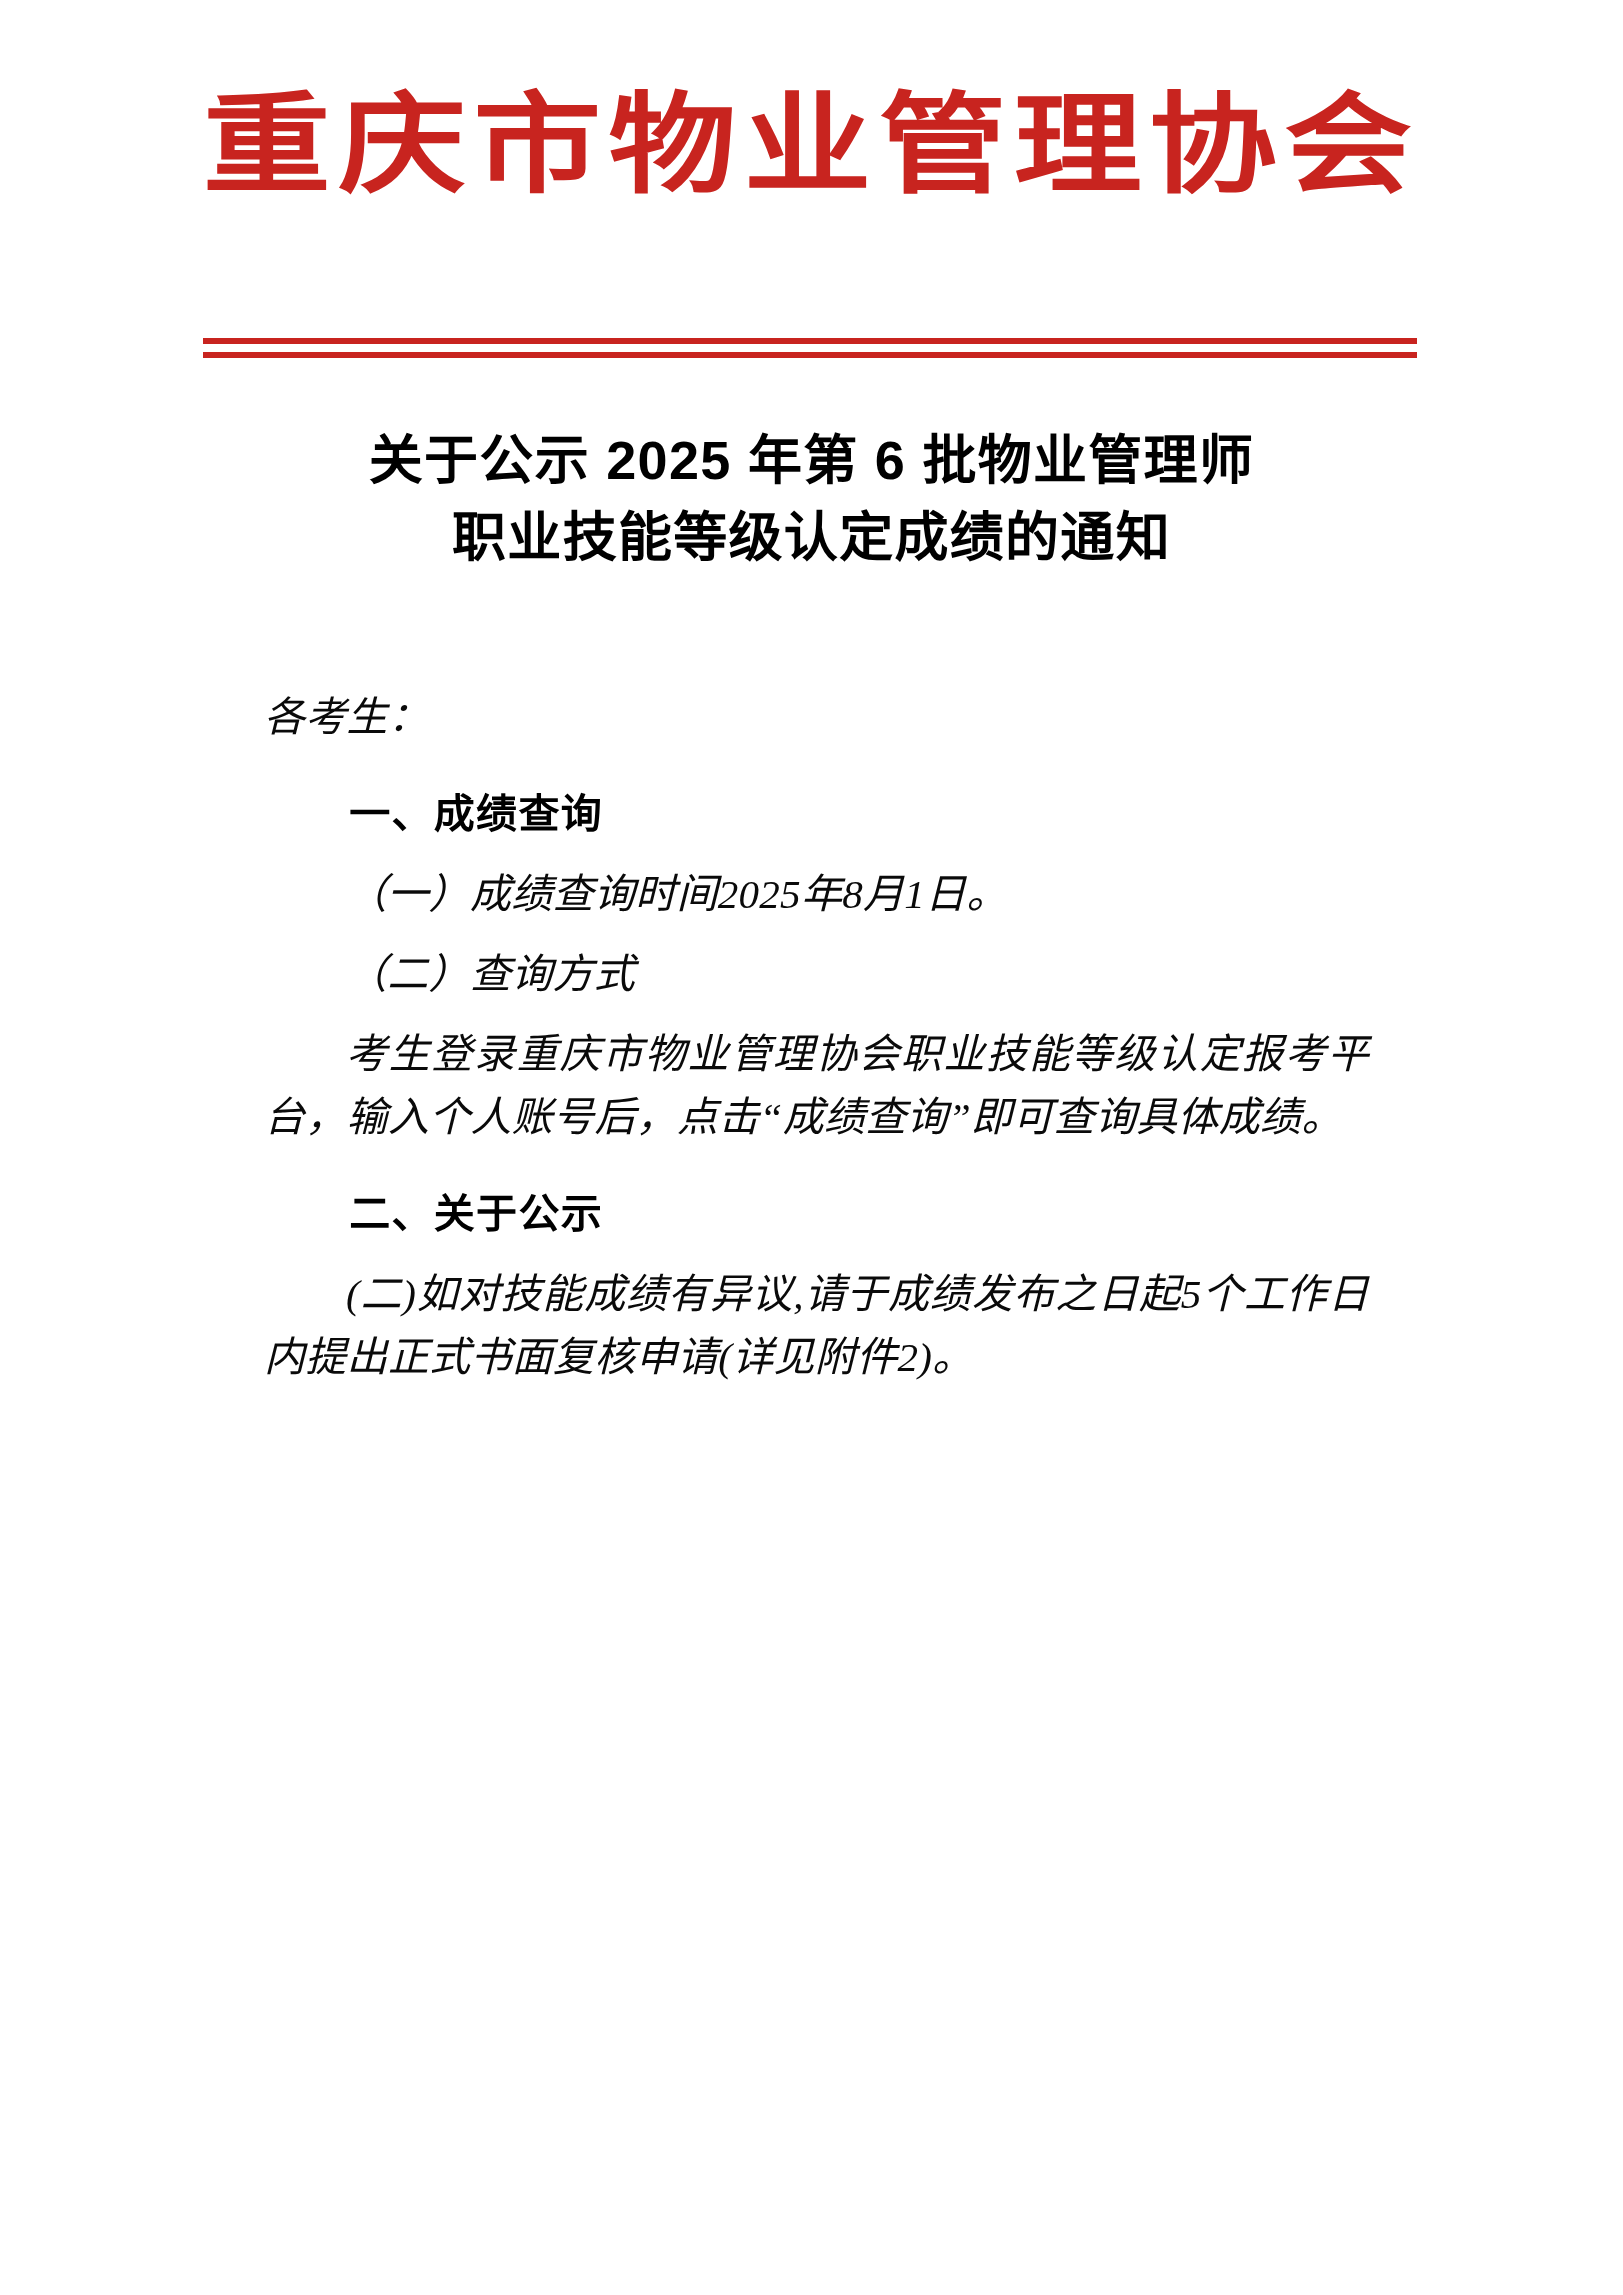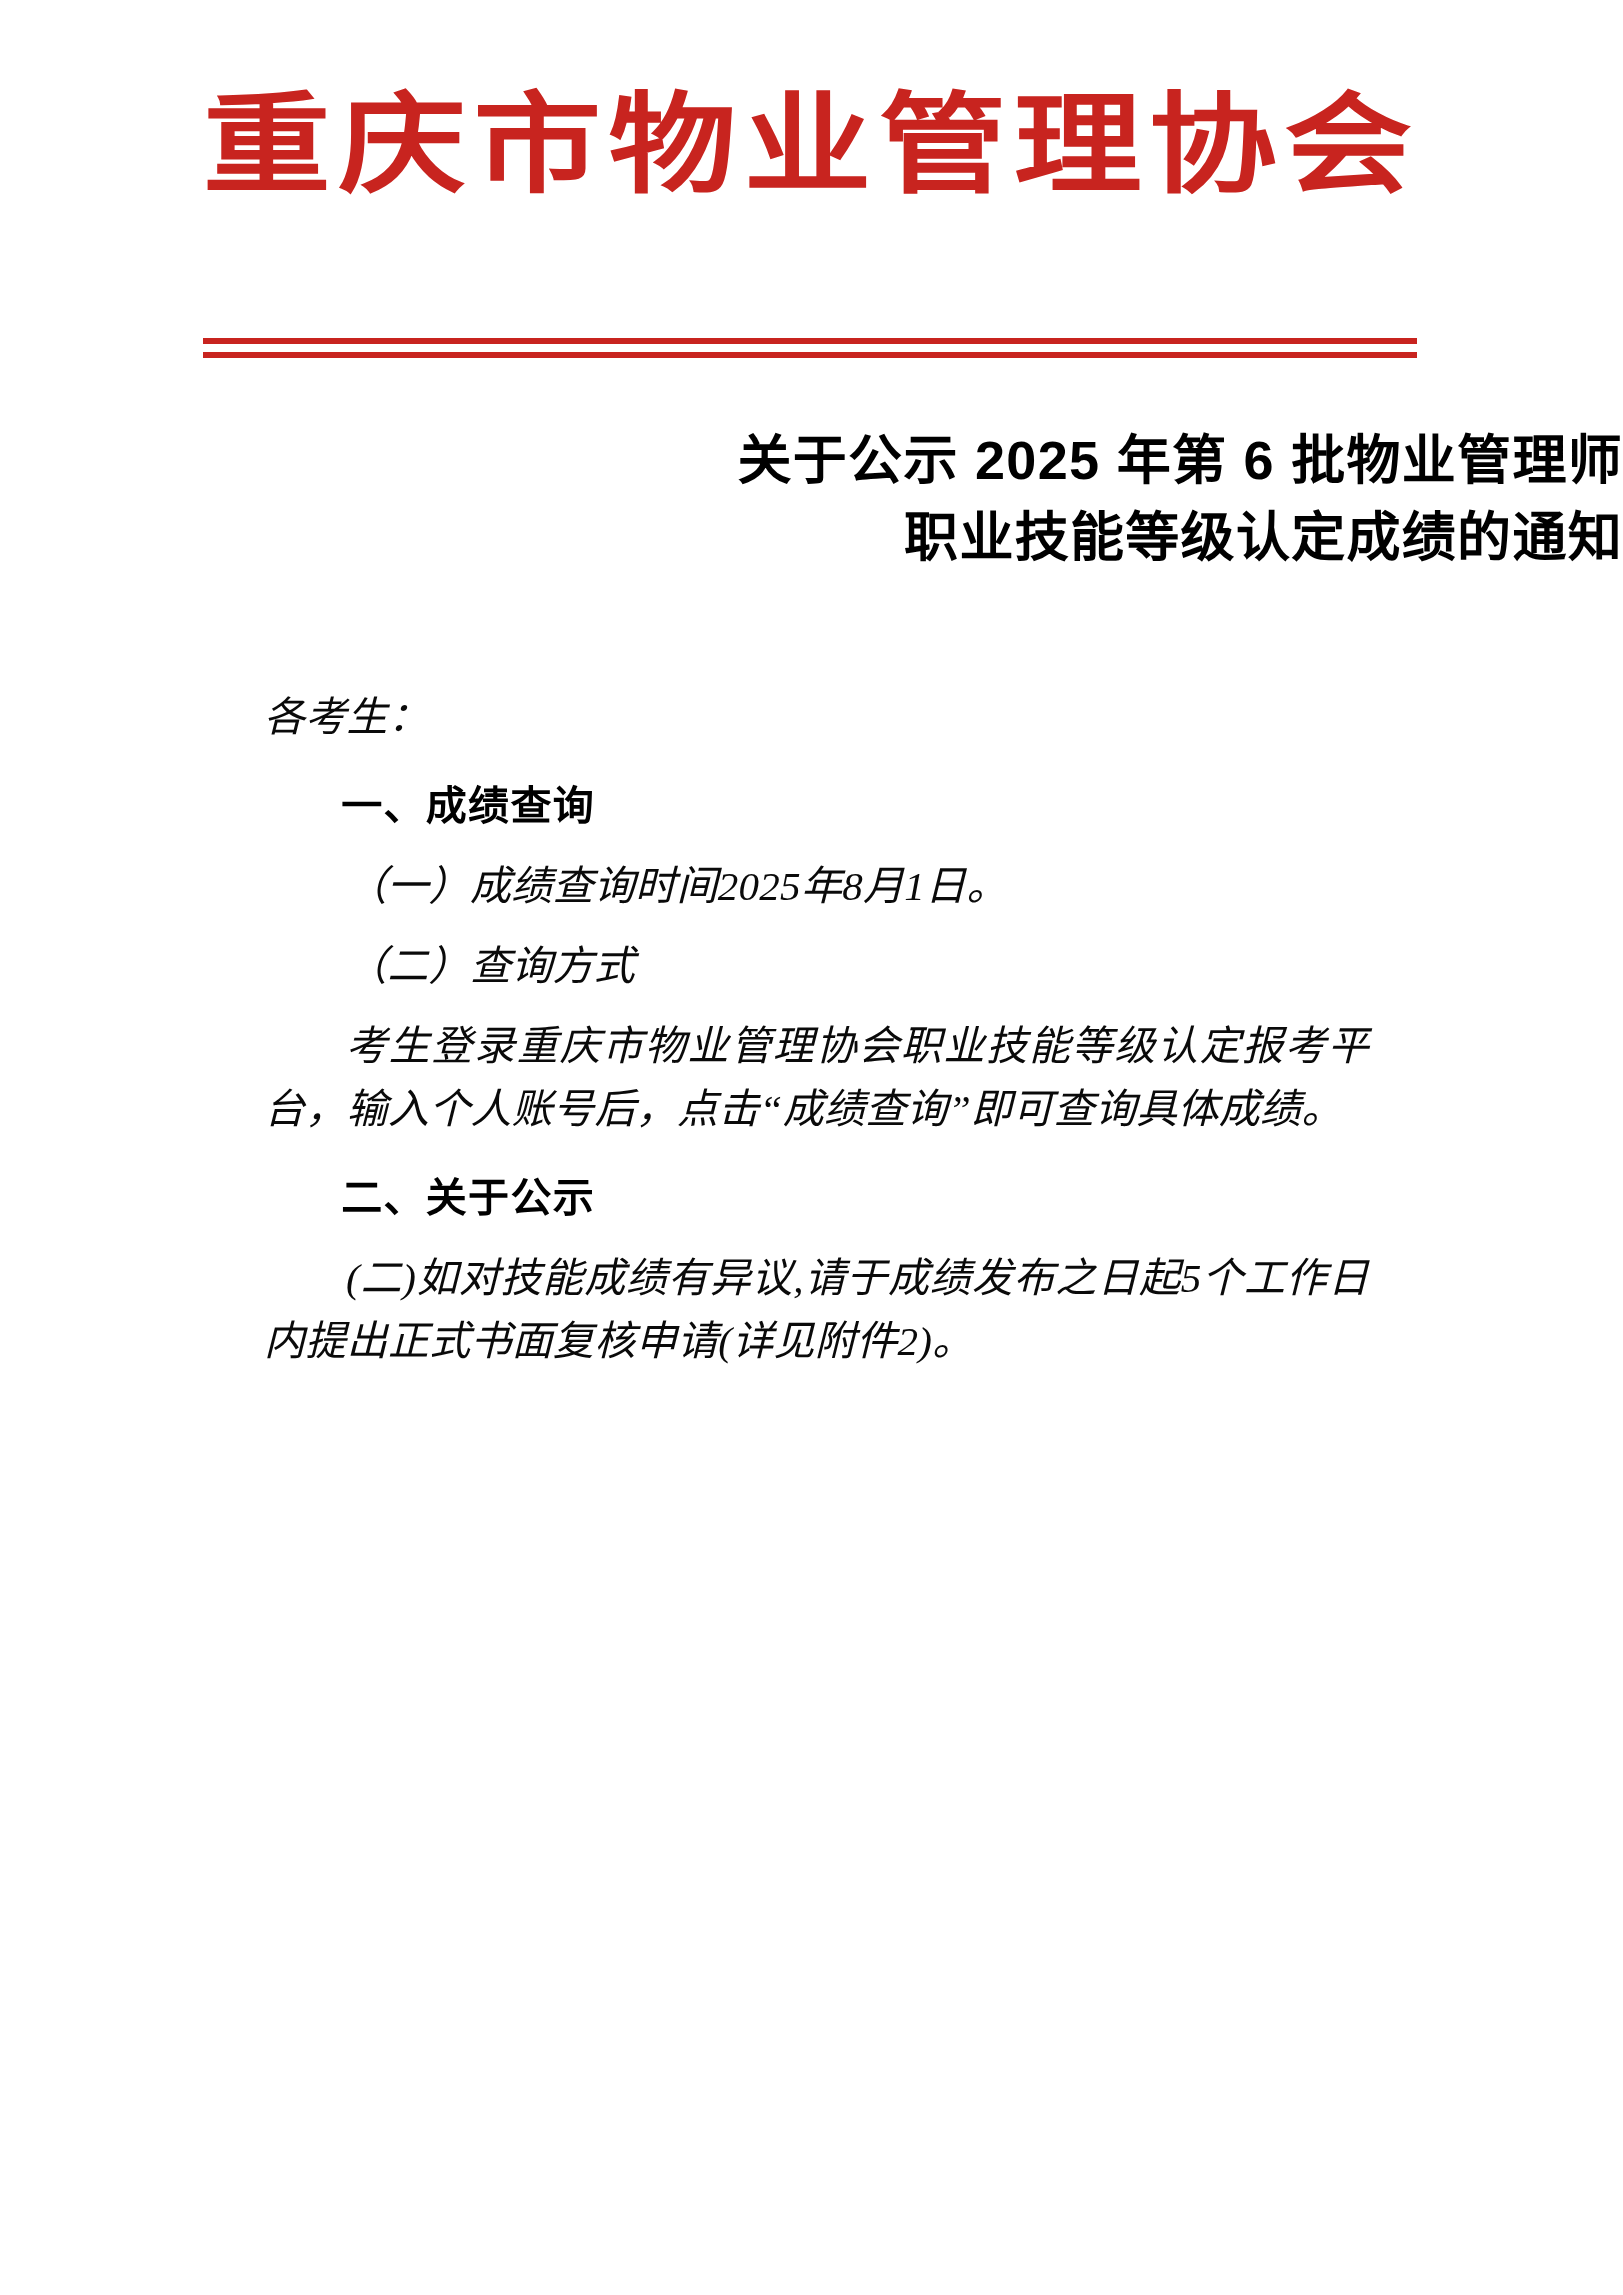--- a/index.html
+++ b/index.html
@@ -54,21 +54,21 @@
     width: 100%;
   }
   .rule-gap { height: 8.5px; }
 
   
   .doc-title {
     position: absolute;
     left: 0;
     right: 0;
     top: 422px;
-    text-align: right;
+    text-align: center;
     color: #000000;
     font-family: "Liberation Sans", "DejaVu Sans", sans-serif;
     font-weight: 700;
     font-size: 54px;
     line-height: 1.42;
     letter-spacing: 1.3px;
   }
   .doc-title .t-line { display: block; white-space: nowrap; }
 
   
@@ -90,21 +90,21 @@
     letter-spacing: 0.3px;
     font-style: italic;
     white-space: normal;
   }
 
   .p.indent { text-indent: 2em; }
 
   .spacer-sm { height: 5.2px; }
 
   .heading {
-    margin: 4px;
+    margin: 12px;
     font-family: "Liberation Sans", "DejaVu Sans", sans-serif;
     font-weight: 700;
     font-size: 41px;
     line-height: 63px;
     color: #000000;
     text-indent: 2.2em;
     letter-spacing: 1.3px;
     font-style: normal;
   }
 </style>

